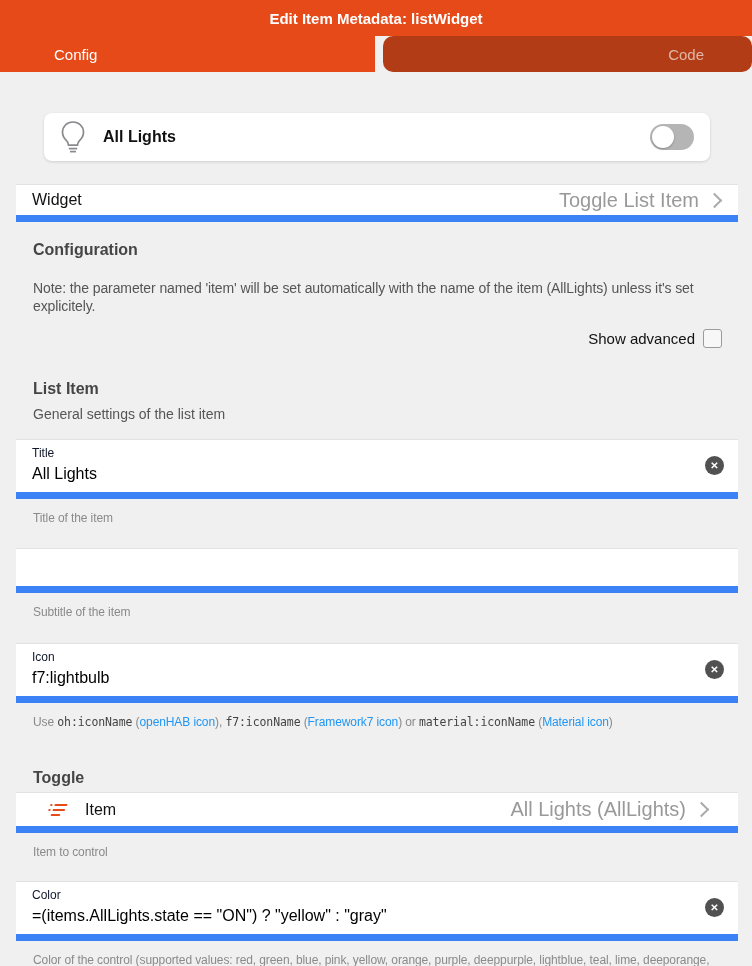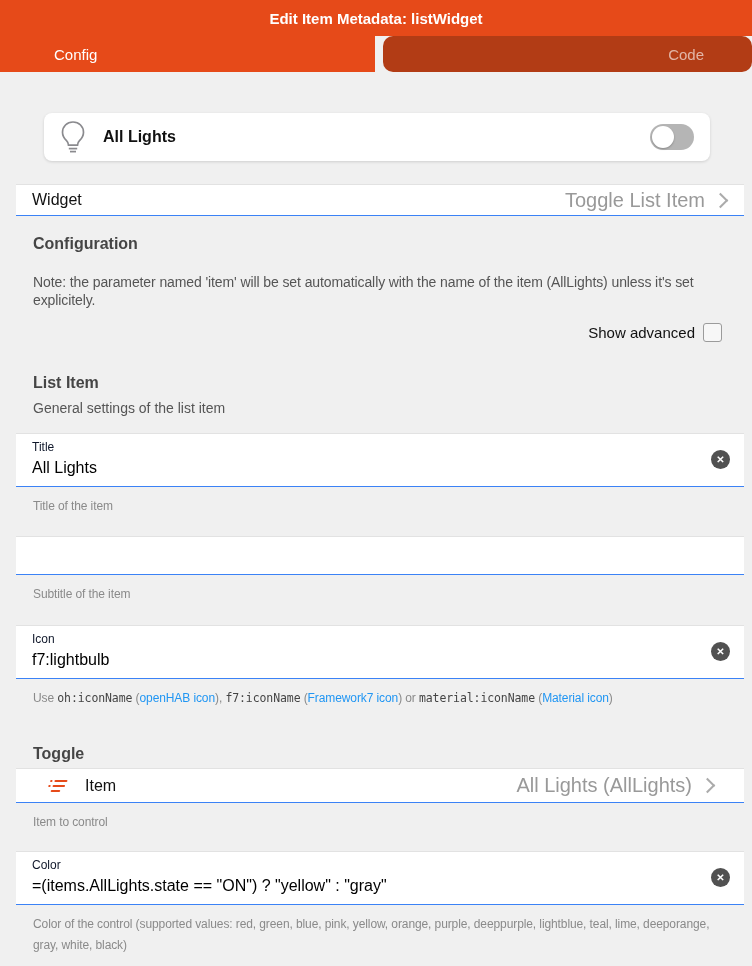--- a/index.html
+++ b/index.html
@@ -23,22 +23,22 @@
     margin:41px 42px 0 44px;height:48px;background:#fff;border-radius:8px;
     box-shadow:0 1px 3px rgba(0,0,0,0.14);display:flex;align-items:center;padding:0 16px;
   }
   .preview-card .bulb{display:flex;align-items:center;}
   .preview-card .preview-title{font-size:16px;font-weight:bold;color:#111;margin-left:17px;}
   .toggle{margin-left:auto;width:44px;height:26px;border-radius:13px;background:#b5b5b5;position:relative;cursor:pointer;}
   .toggle .knob{position:absolute;left:2px;top:2px;width:22px;height:22px;border-radius:50%;background:#fff;box-shadow:0 1px 2px rgba(0,0,0,0.25);}
 
   
   .row{
-    background:#fff;margin-left:16px;margin-right:8px;
-    border-top:1px solid #e2e2e2;border-bottom:1px solid #3b82f6;
+    background:#fff;margin-left:16px;margin-right:14px;
+    border-top:1px solid #e2e2e2;border-bottom:7px solid #3b82f6;
     position:relative;
   }
   .link-row{height:30px;display:flex;align-items:center;padding:0 16px;cursor:pointer;}
   .link-row .row-label{font-size:16px;color:#111;}
   .row-after{margin-left:auto;display:flex;align-items:center;color:#999;font-size:20px;}
   .chev{width:9px;height:9px;border-right:2px solid #ababab;border-top:2px solid #ababab;transform:rotate(45deg);margin-left:10px;margin-right:2px;flex:0 0 auto;}
 
   .field-row{padding:6px 44px 8px 16px;}
   .field-label{font-size:12px;color:#0f172a;line-height:15px;}
   .field-value{font-size:16px;color:#000;line-height:20px;margin-top:3px;min-height:20px;white-space:nowrap;overflow:hidden;}

